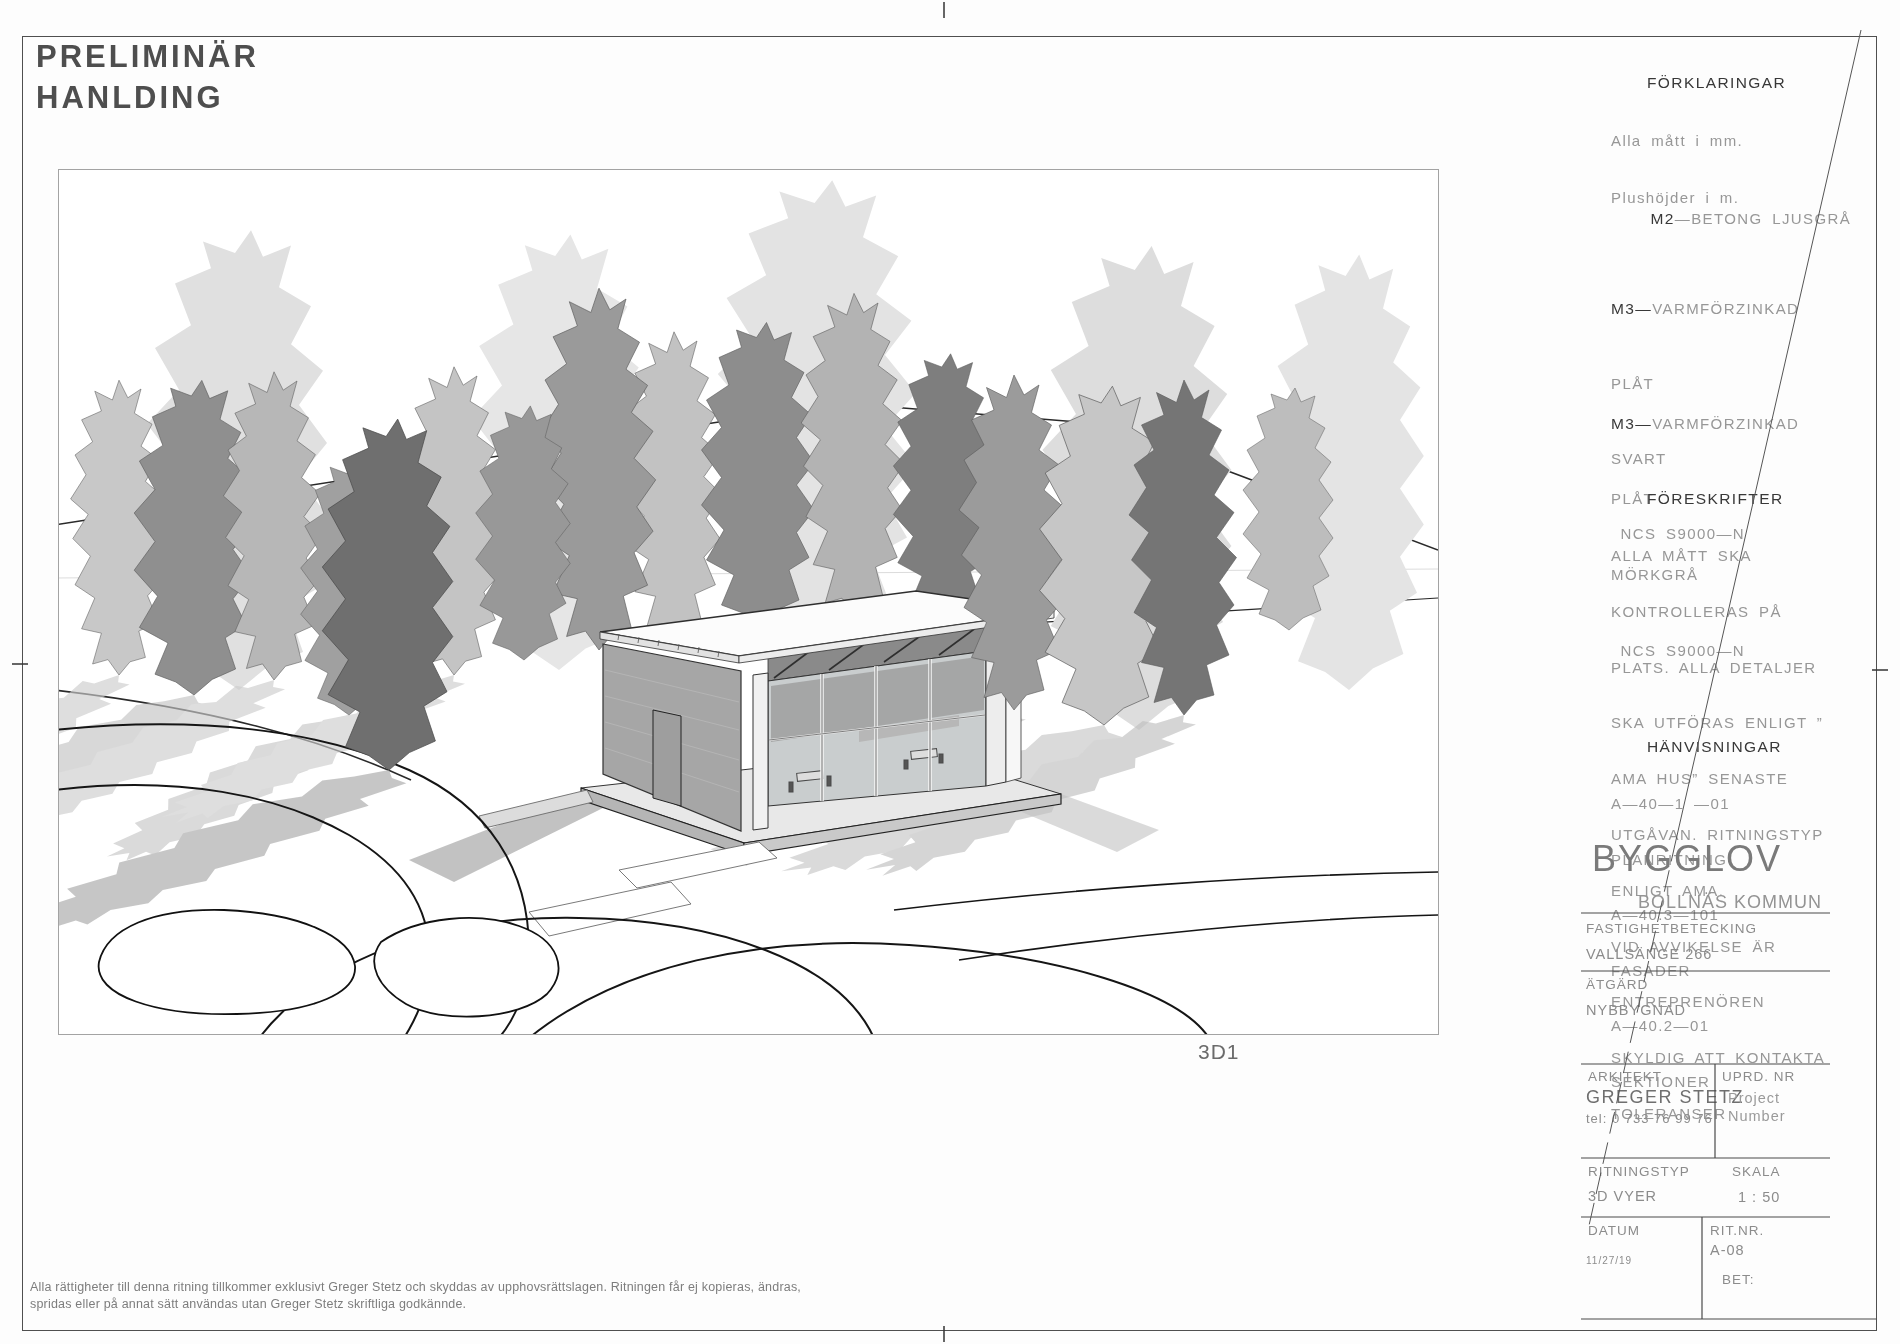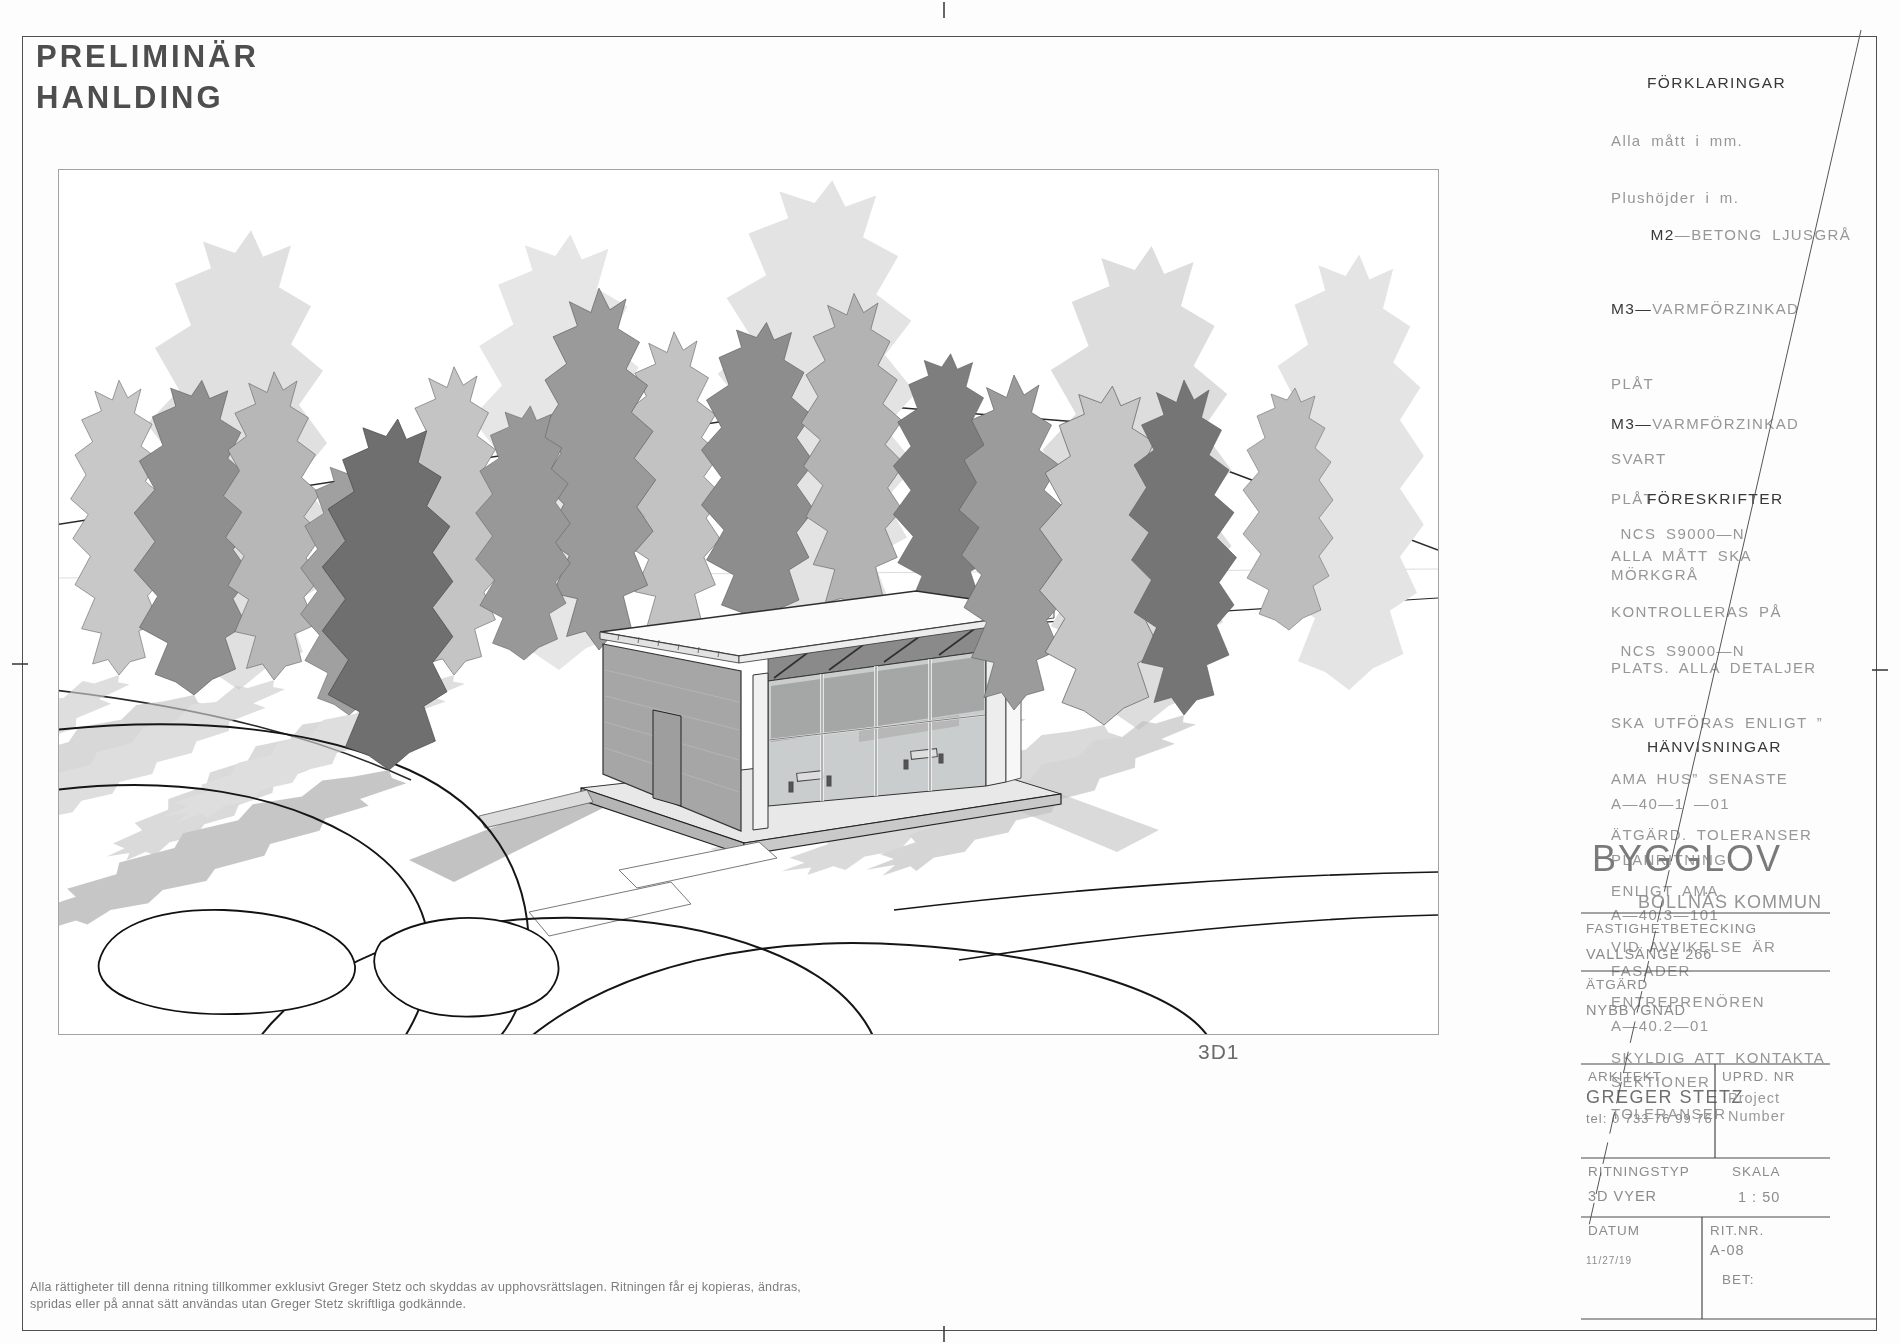--- a/index.html
+++ b/index.html
@@ -12,21 +12,21 @@
   #stamp{left:36px;top:36px;font-size:31px;letter-spacing:3px;line-height:41px;color:#4e4e4e;font-weight:700;}
   #viewport{left:58px;top:169px;width:1379px;height:864px;border:1.5px solid #a3a3a3;background:#ffffff;}
   #viewport svg{display:block;width:100%;height:100%;}
   #vplabel{left:1198px;top:1040px;font-size:21px;letter-spacing:1px;color:#6b6b6b;}
   .cad{white-space:pre;letter-spacing:1.4px;word-spacing:4px;}
   .cad .hd{color:#383838;font-size:15.5px;}
   .cad .tx{color:#979797;font-size:15px;}
   .blk{left:1611px;width:260px;}
   #b-fork{top:36px;}   #b-fork .tx{line-height:21px;}
   #b-m1{top:116px;line-height:21px;}
-  #b-m2{top:208px;}
+  #b-m2{top:192px;}
   #b-m3a{top:246px;line-height:25px;}
   #b-m3b{top:360px;line-height:25.3px;}
   #b-fores{top:452px;} #b-fores .tx{line-height:19.8px;}
   #b-hanv{top:700px;}  #b-hanv .tx{line-height:19.5px;}
   .ttl{display:block;line-height:22px;margin-left:36px;}
   #bygglov{left:1592px;top:838px;font-size:36px;letter-spacing:2px;color:#7a7a7a;}
   #kommun{left:1638px;top:892px;font-size:18px;letter-spacing:1px;color:#949494;}
   .tb{color:#8c8c8c;letter-spacing:1px;white-space:pre;}
   .tb.lab{font-size:13.5px;}
   .tb.val{font-size:14.5px;}
@@ -222,21 +222,21 @@
     <div class="tx"> NCS S9000—N</div>
   </div>
 
   <div class="abs cad blk" id="b-fores">
     <span class="hd ttl">FÖRESKRIFTER</span>
     <div class="tx">ALLA MÅTT SKA</div>
     <div class="tx">KONTROLLERAS PÅ</div>
     <div class="tx">PLATS. ALLA DETALJER</div>
     <div class="tx">SKA UTFÖRAS ENLIGT ”</div>
     <div class="tx">AMA HUS” SENASTE</div>
-    <div class="tx">ÄTGÄRD. TOLERANSER</div>
+    <div class="tx">UTGÅVAN. RITNINGSTYP</div>
     <div class="tx">ENLIGT AMA.</div>
     <div class="tx">VID AVVIKELSE ÄR</div>
     <div class="tx">ENTREPRENÖREN</div>
     <div class="tx">SKYLDIG ATT KONTAKTA</div>
     <div class="tx">TOLERANSER</div>
   </div>
 
   <div class="abs cad blk" id="b-hanv">
     <span class="hd ttl">HÄNVISNINGAR</span>
     <div class="tx">A—40—1 —01</div>

